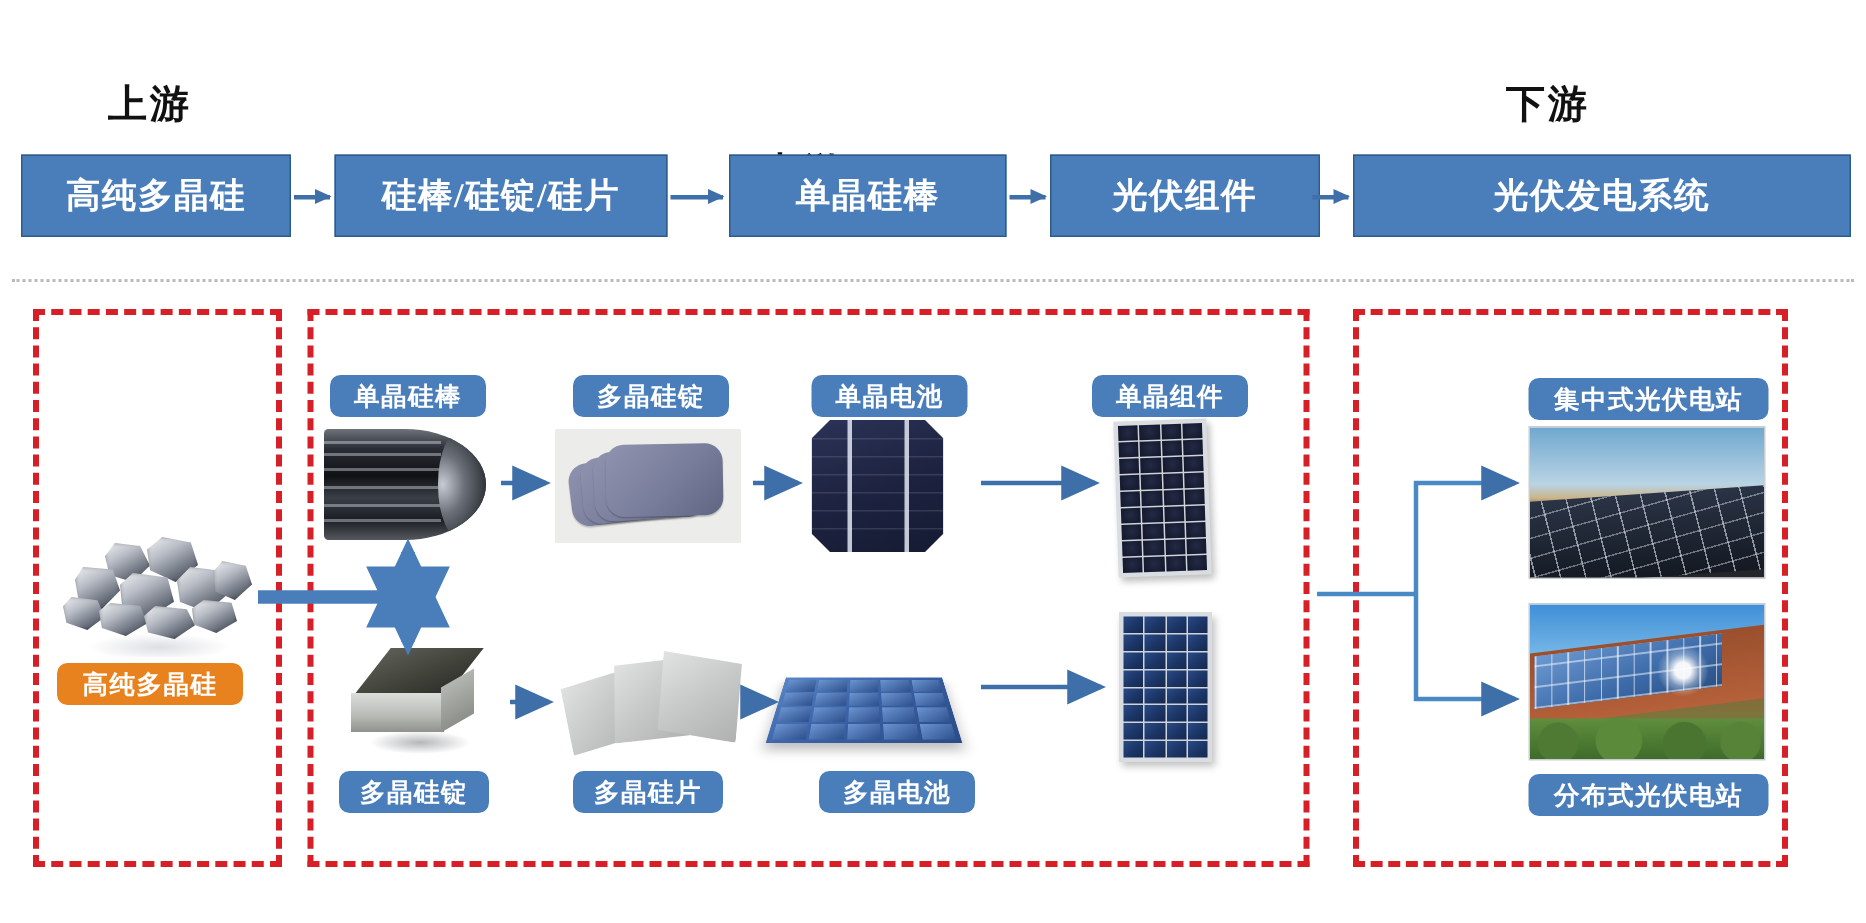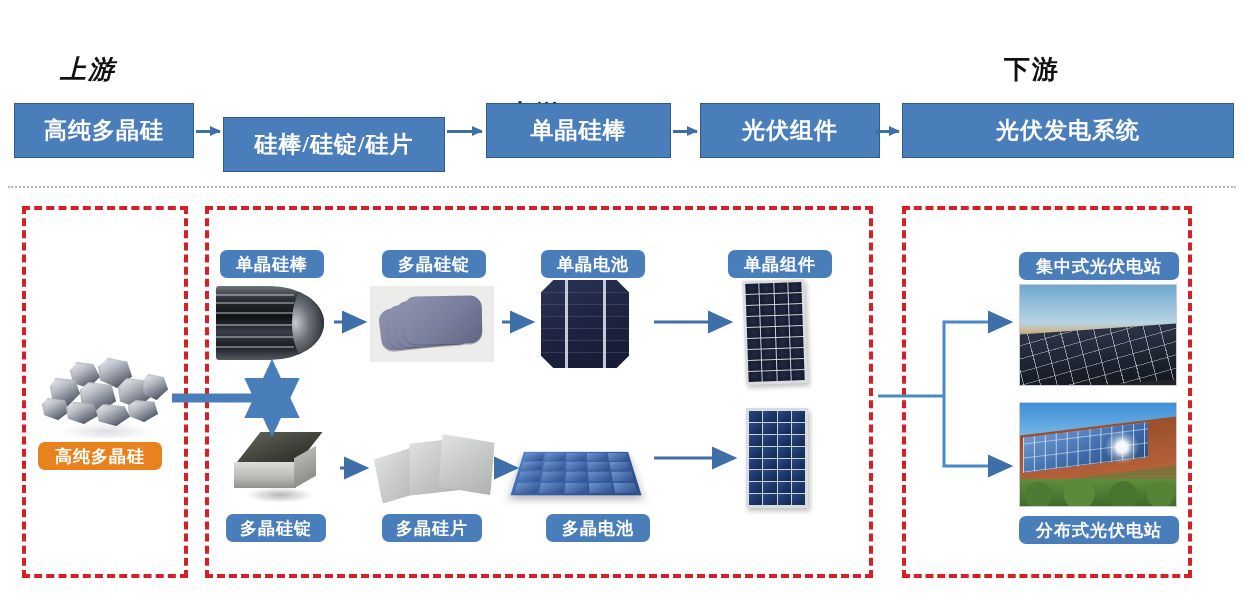--- a/index.html
+++ b/index.html
@@ -288,29 +288,29 @@
     width: 1244px;
     height: 615px;
     pointer-events: none;
   }
 </style>
 </head>
 <body>
 
 <div class="stage">
 
-  <div class="stage-heading" style="left:28px; top:52px; width:120px;font-style:italic;">上游</div>
+  <div class="stage-heading" style="left:40px; top:52px; width:120px;">上游</div>
   <div class="stage-heading" style="left:476px; top:52px; width:120px;margin-top:45px;">中游</div>
   <div class="stage-heading" style="left:972px; top:52px; width:120px;font-family:Liberation Serif, serif;">下游</div>
 
   <div class="chain-box" style="left:14px; top:103px; width:180px; height:55px;">高纯多晶硅</div>
 
   <div class="chain-arrow" style="left:196px; width:24px;"></div>
 
-  <div class="chain-box" style="left:223px; top:117px; width:222px; height:55px;">硅棒/硅锭/硅片</div>
+  <div class="chain-box" style="left:223px; top:103px; width:222px; height:55px;">硅棒/硅锭/硅片</div>
 
   <div class="chain-arrow" style="left:447px; width:35px;"></div>
 
   <div class="chain-box" style="left:486px; top:103px; width:185px; height:55px;">单晶硅棒</div>
 
   <div class="chain-arrow" style="left:673px; width:24px;"></div>
 
   <div class="chain-box" style="left:700px; top:103px; width:180px; height:55px;">光伏组件</div>
 
   <div class="chain-arrow" style="left:875px; width:24px;"></div>

